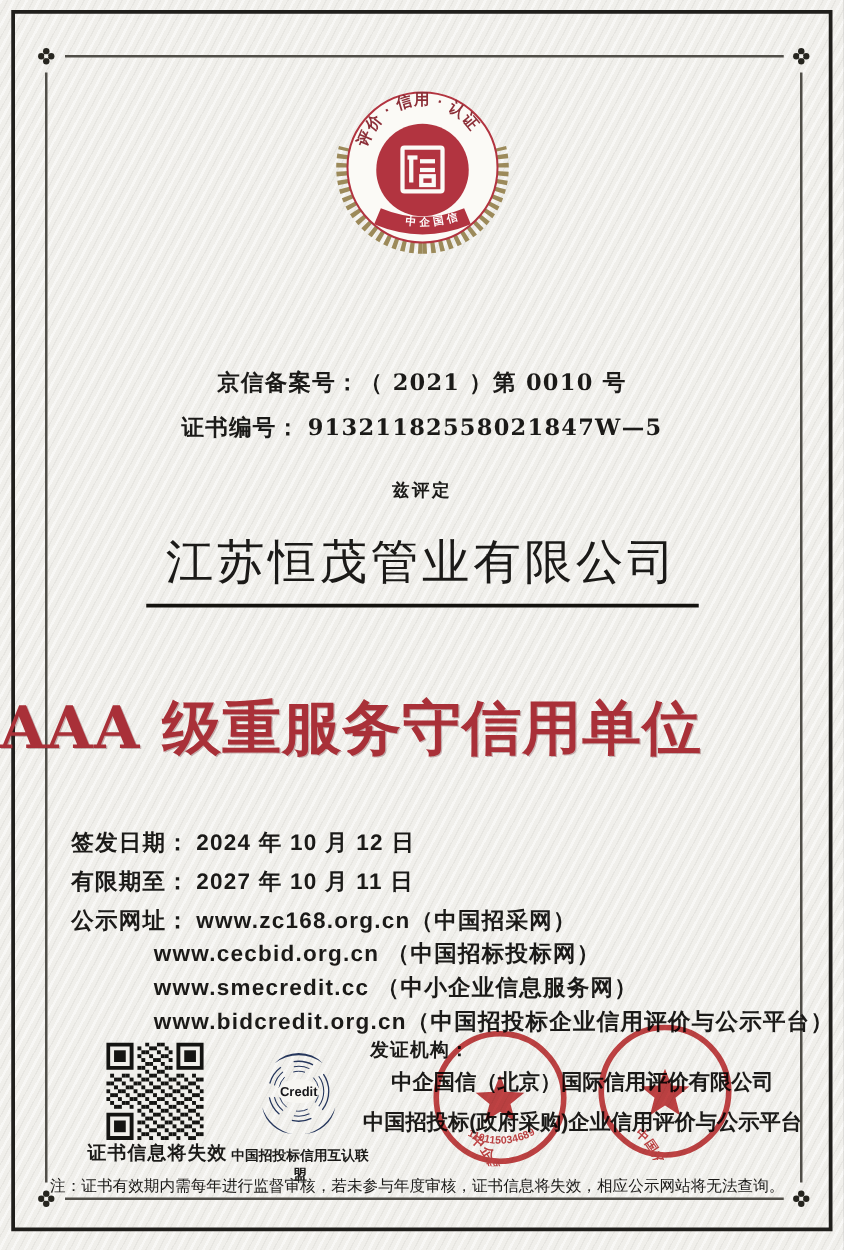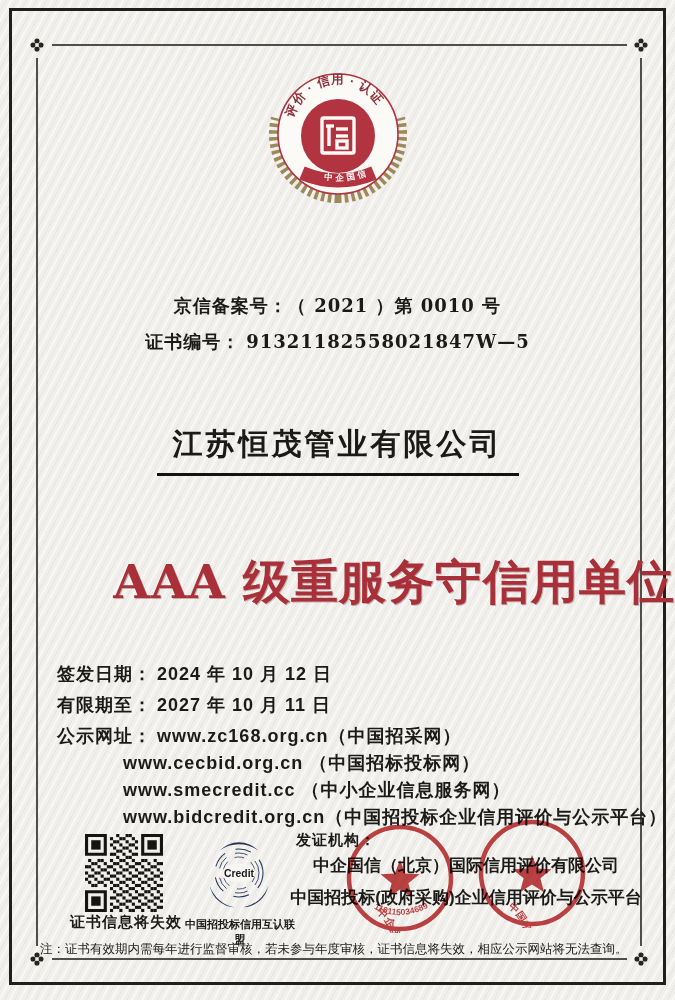--- a/index.html
+++ b/index.html
@@ -16,25 +16,25 @@
   .iline.v{width:2px;}
   .ornament{width:14px;height:14px;}
   
   .title{left:0;right:0;top:206px;text-align:center;font-size:53px;font-weight:900;
     color:#ac2f38;letter-spacing:3px;font-family:"DejaVu Sans","Liberation Sans",sans-serif;
     text-shadow:1px 1px 0 rgba(90,20,25,.35);}
   .inforow{left:0;right:0;text-align:center;font-size:18px;font-weight:bold;letter-spacing:1px;}
   .inforow .num{font-family:"DejaVu Serif","Liberation Serif",serif;}
   .hereby{left:0;right:0;top:384px;text-align:center;font-size:14px;font-weight:bold;letter-spacing:2px;}
   .company{left:0;right:0;top:424px;text-align:center;}
-  .company span{display:inline-block;font-size:30px;font-weight:700;letter-spacing:3px;
+  .company span{display:inline-block;font-size:38px;font-weight:400;letter-spacing:3px;
     border-bottom:3px solid #14130f;padding:0 16px 8px 16px;
     font-family:"DejaVu Sans","Liberation Sans",sans-serif;}
   .address{left:0;right:0;top:483px;text-align:center;font-size:17px;font-weight:bold;letter-spacing:1px;}
-  .grade{left:0;right:0;top:551px;text-align:right;font-size:47px;font-weight:900;color:#a93038;
+  .grade{left:0;right:0;top:551px;text-align:left;font-size:47px;font-weight:900;color:#a93038;
     letter-spacing:1px;font-family:"DejaVu Serif","Liberation Serif",serif;
     text-shadow:1px 1px 0 rgba(90,20,25,.3);}
   
   .meta{left:57px;top:665px;font-size:18px;font-weight:bold;line-height:1;}
   .meta .row{margin-bottom:13px;white-space:nowrap;}
   .meta .lbl{display:inline-block;letter-spacing:1px;}
   .meta .val{letter-spacing:1px;}
   .meta .urlrow{margin-bottom:9px;}
   .meta .indent{padding-left:66px;}
   
@@ -126,20 +126,21 @@
   </svg>
 
 
   <div class="abs inforow" style="top:294px;">
     <span>京信备案号：</span><span class="num">（ 2021 ）第 0010 号</span>
   </div>
   <div class="abs inforow" style="top:330px;">
     <span>证书编号：</span>&nbsp;<span class="num">91321182558021847W—5</span>
   </div>
 
+  <div class="abs hereby">兹评定</div>
   <div class="abs company">
     <span>江苏恒茂管业有限公司</span>
   </div>
 
   <div class="abs grade">AAA 级重服务守信用单位</div>
 
   <div class="abs meta">
     <div class="row">
       <span class="lbl">签发日期：</span>
       <span class="val num">2024 年 10 月 12 日</span>

